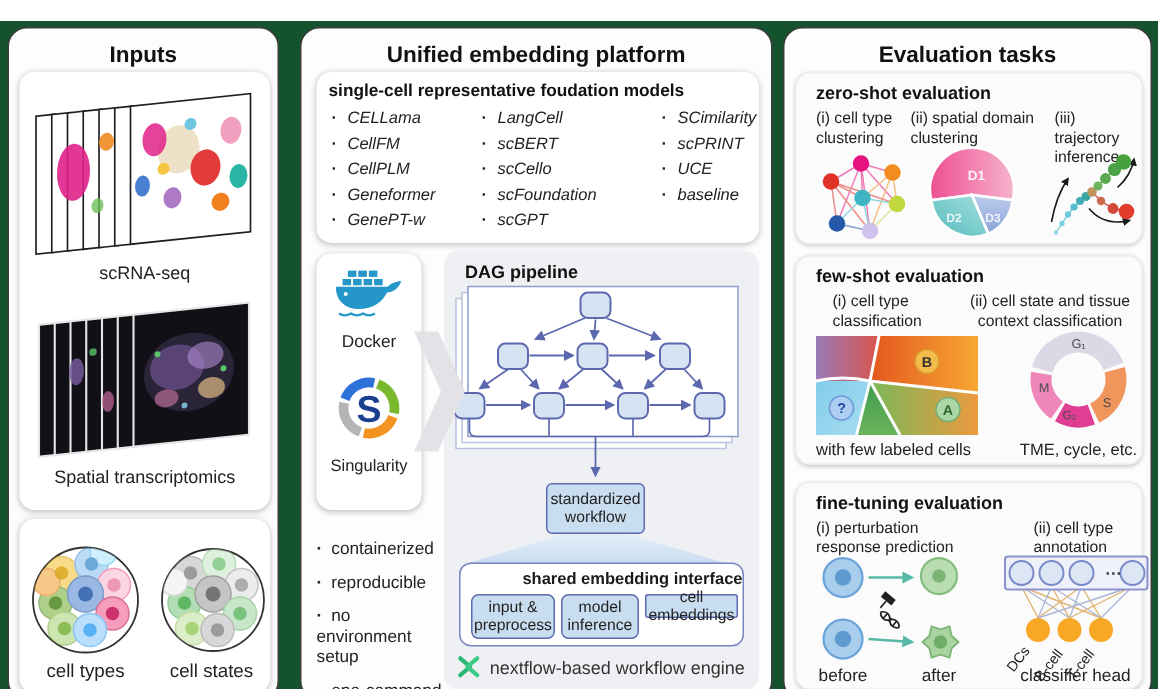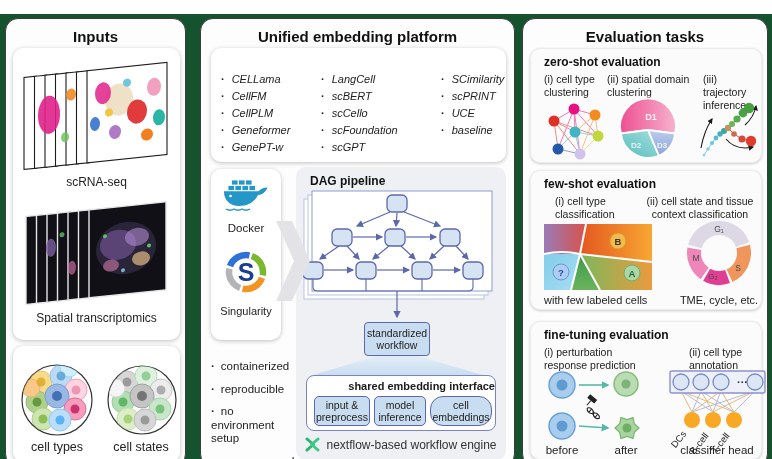--- a/index.html
+++ b/index.html
@@ -158,20 +158,21 @@
       </svg>
       <div class="cap" style="position:absolute;left:2px;top:94px;width:84px;font-size:12.5px;">cell types</div>
       <div class="cap" style="position:absolute;left:88px;top:94px;width:80px;font-size:12.5px;">cell states</div>
     </div>
   </div>
 
   <div class="panel" style="left:200px;width:315px;">
     <div class="panel-title">Unified embedding platform</div>
 
     <div class="card" style="left:10px;top:29px;width:295px;height:114px;">
+      <div class="mtitle" style="position:absolute;left:8px;top:7px;">single-cell representative foudation models</div>
       <div class="mcol" style="position:absolute;left:10px;top:23px;">
         <div class="row">CELLama</div>
         <div class="row">CellFM</div>
         <div class="row">CellPLM</div>
         <div class="row">Geneformer</div>
         <div class="row">GenePT-w</div>
       </div>
       <div class="mcol" style="position:absolute;left:110px;top:23px;">
         <div class="row">LangCell</div>
         <div class="row">scBERT</div>
@@ -288,21 +289,21 @@
       <div class="ifacecard" style="left:10px;top:208px;width:190px;height:56px;">
         <div style="position:absolute;left:0;right:0;top:4px;text-align:right;font-size:11px;font-weight:bold;">shared embedding interface</div>
         <div class="bluebox" style="left:7px;top:20px;width:56px;height:30px;border-radius:5px;font-size:10.5px;">
           <div>input &amp;</div>
           <div>preprocess</div>
         </div>
         <div class="bluebox" style="left:67px;top:20px;width:52px;height:30px;border-radius:5px;font-size:10.5px;">
           <div>model</div>
           <div>inference</div>
         </div>
-        <div class="bluebox" style="left:123px;top:20px;width:62px;height:30px;border-radius:13px;font-size:10.5px;text-align:center;">
+        <div class="bluebox" style="left:123px;top:20px;width:62px;height:16px;border-radius:2px;font-size:10.5px;text-align:center;">
           <div>cell</div>
           <div>embeddings</div>
         </div>
       </div>
 
       <div class="nextflow" style="left:0;right:0;top:270px;">
         <svg width="15" height="15" style="position:static;" viewBox="0 0 16 16">
           <path d="M2,2 L9,8 L2,14" fill="none" stroke="#2bb673" stroke-width="3" stroke-linecap="round" stroke-linejoin="round"></path>
           <path d="M14,2 L7,8 L14,14" fill="none" stroke="#3ccb87" stroke-width="3" stroke-linecap="round" stroke-linejoin="round"></path>
         </svg>

